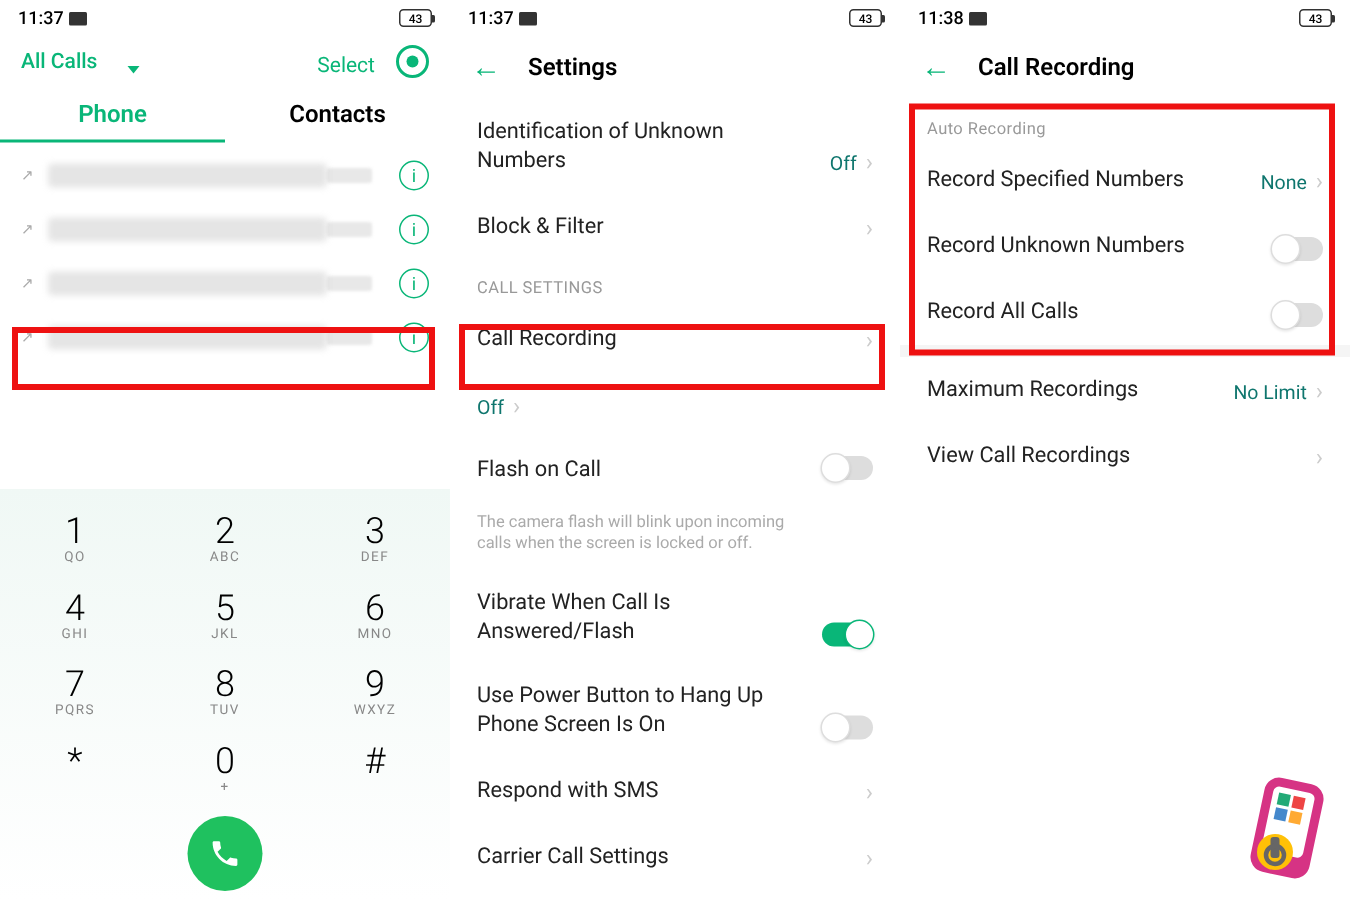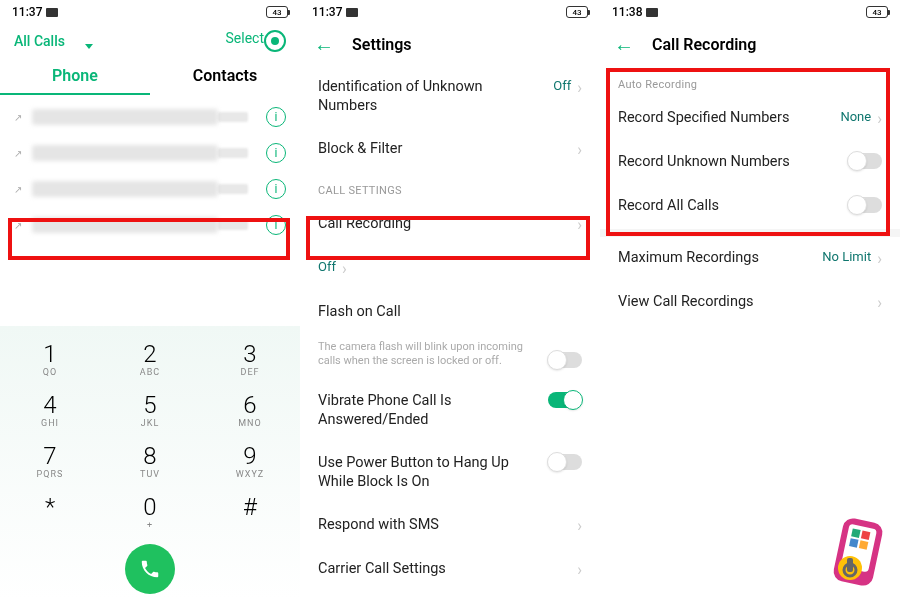--- a/index.html
+++ b/index.html
@@ -9,21 +9,21 @@
   .status-left { display: flex; align-items: center; gap: 4px; }
   .status-right { display: flex; align-items: center; gap: 4px; }
   .battery-icon { border: 1px solid #333; border-radius: 3px; width: 22px; height: 12px; position: relative; display: flex; align-items: center; font-size: 8px; justify-content: center; margin-left: 29px; }
   .battery-icon::after { content: ""; position: absolute; right: -3px; top: 3px; width: 2px; height: 5px; background: #333; border-radius: 0 1px 1px 0; }
   .video-icon { width: 12px; height: 9px; background: #333; border-radius: 1px; position: relative; }
 
   
   .top-row { display: flex; justify-content: space-between; align-items: center; padding: 8px 14px 4px 14px; }
   .all-calls { color: #09b678; font-size: 14px; font-weight: 500; display: flex; align-items: flex-end; gap: 20px; }
   .caret-down { width: 0; height: 0; border-left: 4px solid transparent; border-right: 4px solid transparent; border-top: 5px solid #09b678; }
-  .top-actions { display: flex; align-items: flex-start; }
+  .top-actions { display: flex; align-items: flex-end; gap: 14px; }
   .select-txt { color: #09b678; font-size: 14px; }
   .target-icon { width: 22px; height: 22px; border: 2px solid #09b678; border-radius: 50%; display: flex; align-items: center; justify-content: center; position: relative; }
   .target-icon::before { content: ""; width: 8px; height: 8px; background: #09b678; border-radius: 50%; }
   .tabs { display: flex; padding: 10px 0 0 0; }
   .tab { flex: 1; text-align: center; font-size: 16px; font-weight: 600; padding-bottom: 8px; }
   .tab.active { color: #09b678; border-bottom: 2px solid #09b678; }
   .call-log { padding: 4px 0; }
   .log-item { display: flex; align-items: center; padding: 8px 14px; }
   .log-arrow { width: 12px; color: #aaa; font-size: 10px; }
   .log-name { flex: 1; margin-left: 6px; height: 16px; background: rgba(180,180,180,0.35); border-radius: 3px; filter: blur(2px); }
@@ -36,21 +36,21 @@
   .dial-num { font-size: 24px; font-weight: 300; line-height: 1; }
   .dial-let { font-size: 9px; color: #888; letter-spacing: 1px; margin-top: 1px; }
   .call-btn { width: 50px; height: 50px; background: #1fc15f; border-radius: 50%; margin: 4px auto 0 auto; display: flex; align-items: center; justify-content: center; }
   .call-btn svg { fill: #fff; }
 
   
   .hdr { display: flex; align-items: center; padding: 10px 14px; gap: 18px; }
   .back-arrow { color: #09b678; font-size: 20px; font-weight: 600; }
   .hdr-title { font-size: 16px; font-weight: 600; }
   .section-label { font-size: 11px; color: #999; padding: 12px 18px 6px 18px; letter-spacing: 0.3px; }
-  .row { display: flex; align-items: flex-start; padding: 12px 18px; min-height: 44px; position: relative; }
+  .row { display: flex; align-items: flex-end; padding: 12px 18px; min-height: 44px; position: relative; }
   .row-txt { flex: 1; font-size: 14.5px; color: #222; line-height: 1.3; padding-right: 8px; }
   .row-sub { font-size: 11px; color: #aaa; line-height: 1.3; margin-top: 18px; }
   .row-val { font-size: 13px; color: #0f766e; margin-right: 6px; }
   .chev { color: #ccc; font-size: 16px; }
   .toggle { width: 34px; height: 16px; background: #ddd; border-radius: 10px; position: relative; }
   .toggle::after { content: ""; position: absolute; width: 18px; height: 18px; background: #fff; border: 1px solid #ddd; border-radius: 50%; top: -2px; left: -1px; box-shadow: 0 1px 2px rgba(0,0,0,0.1); }
   .toggle.on::after { left: auto; right: -1px; border-color: #09b678; }
   .toggle.on { background: #09b678; }
   .gap { height: 8px; background: #f5f5f5; }
   .highlight { position: absolute; border: 4px solid #e11; background: transparent; pointer-events: none; }
@@ -203,33 +203,33 @@
   <div class="section-label">CALL SETTINGS</div>
   <div class="row" style="position:relative">
     <div class="row-txt">Call Recording</div>
     <span class="chev">›</span>
   </div>
   <div class="highlight" style="left:308px; top:218px; width:282px; height:42px; position:fixed; transform: translateX(-300px);"></div>
   <div class="row">
     <span class="row-val">Off</span>
     <span class="chev">›</span>
   </div>
-  <div class="row" style="align-items:flex-end; flex-direction:row;">
+  <div class="row" style="align-items:flex-start; flex-direction:row;">
     <div style="flex:1">
       <div class="row-txt" style="padding:0">Flash on Call</div>
       <div class="row-sub">The camera flash will blink upon incoming calls when the screen is locked or off.</div>
     </div>
     <div class="toggle"></div>
   </div>
   <div class="row">
-    <div class="row-txt">Vibrate Phone Call Is Answered/Ended</div>
+    <div class="row-txt">Vibrate When Call Is Answered/Flash</div>
     <div class="toggle on"></div>
   </div>
   <div class="row">
-    <div class="row-txt">Use Power Button to Hang Up While Block Is On</div>
+    <div class="row-txt">Use Power Button to Hang Up Phone Screen Is On</div>
     <div class="toggle"></div>
   </div>
   <div class="row">
     <div class="row-txt">Respond with SMS</div>
     <span class="chev">›</span>
   </div>
   <div class="row">
     <div class="row-txt">Carrier Call Settings</div>
     <span class="chev">›</span>
   </div>

